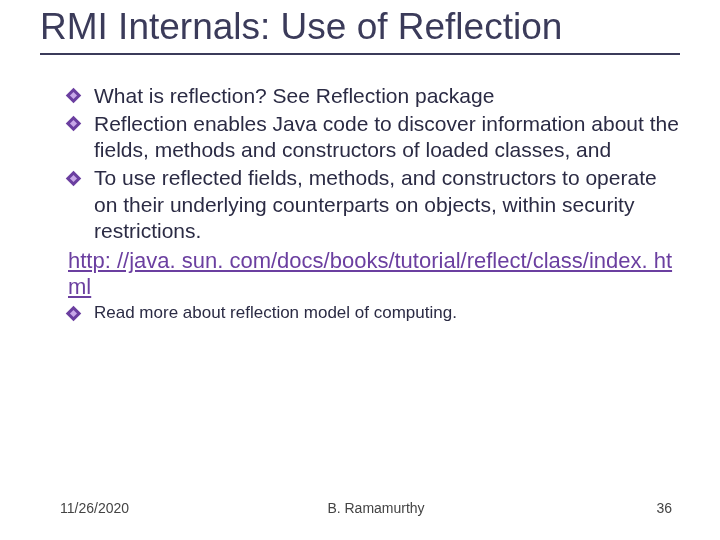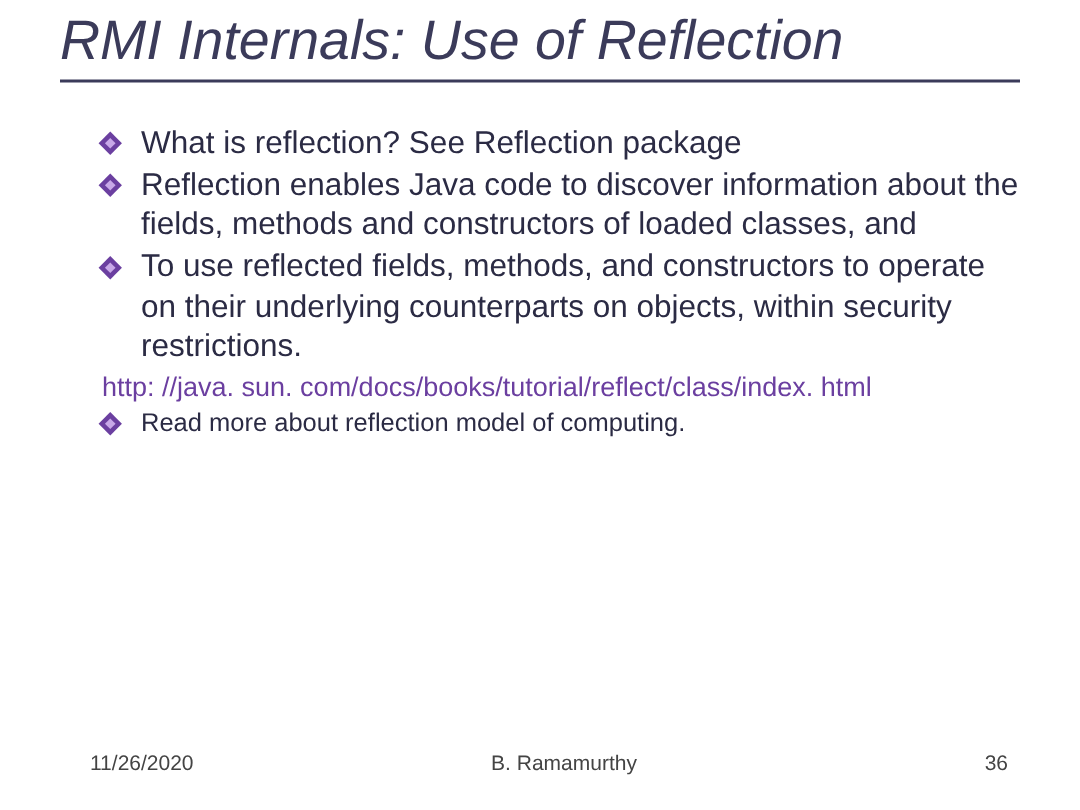--- a/index.html
+++ b/index.html
@@ -19,21 +19,20 @@
     box-sizing: border-box;
     padding: 0 40px;
   }
   .title {
     font-size: 37px;
     line-height: 1.15;
     color: #3b3b5a;
     margin-top: 6px;
     margin-bottom: 4px;
     font-weight: 400;
-    font-style: italic;
   }
   .title-rule {
     border: none;
     border-top: 2px solid #3b3b5a;
     margin: 2px 0 28px 0;
   }
   ul.bullets {
     list-style: none;
     padding: 0;
     margin: 0 0 0 28px;
@@ -70,22 +69,23 @@
     left: 3px;
     top: calc(0.35em + 3px);
     width: 5px;
     height: 5px;
     background: #c8a8e8;
     transform: rotate(45deg);
   }
   .link {
     display: block;
     margin-left: 28px;
-    font-size: 18px;
+    font-size: 22px;
     color: #6b3fa0;
+    text-decoration: underline;
     margin-top: 4px;
     margin-bottom: 2px;
     word-break: break-all;
   }
   .footer {
     position: absolute;
     bottom: 30px;
     left: 0;
     width: 100%;
     box-sizing: border-box;

